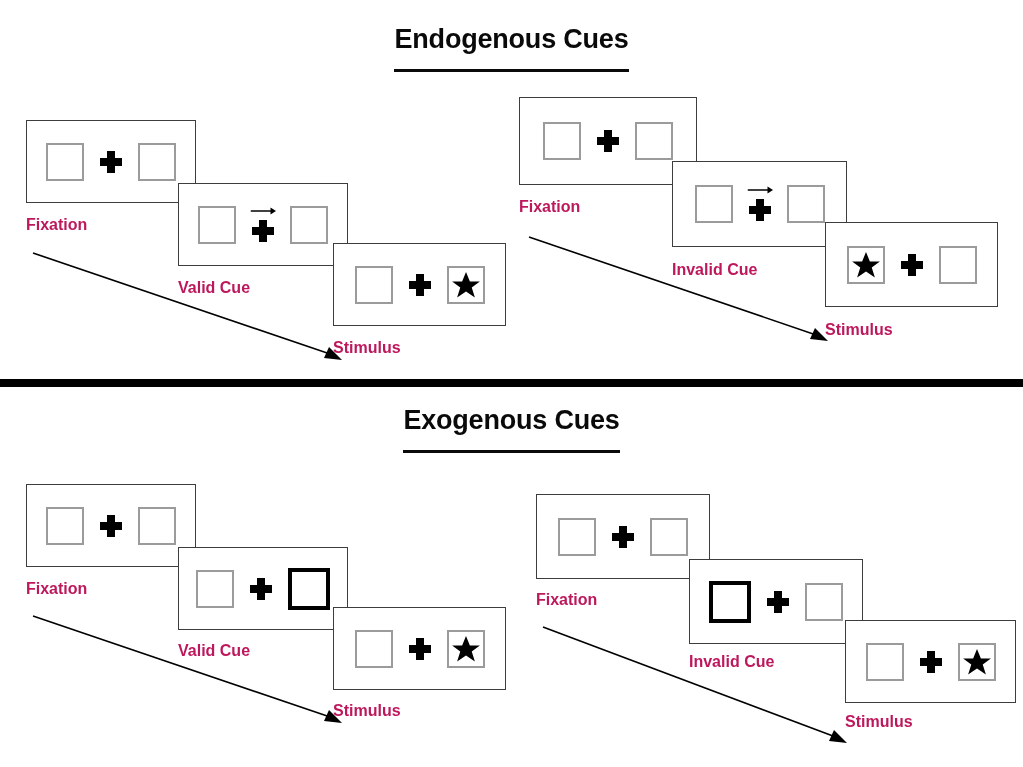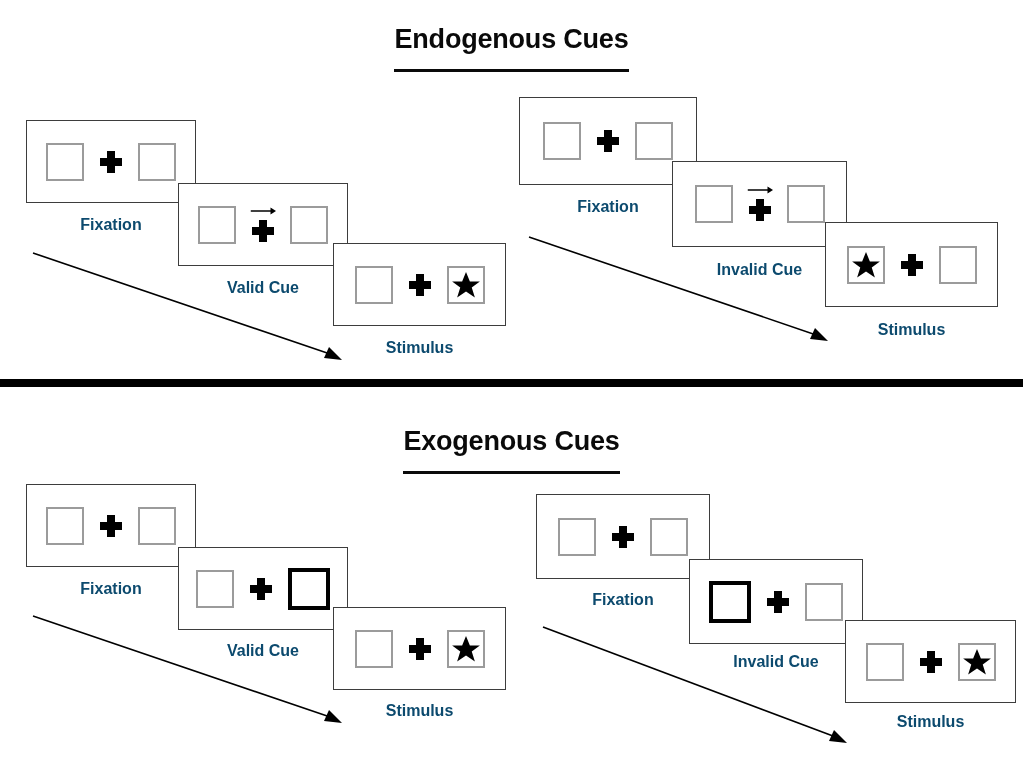--- a/index.html
+++ b/index.html
@@ -25,21 +25,21 @@
     font-size: 27px;
     font-weight: bold;
     letter-spacing: -0.2px;
     color: #0a0a0a;
   }
   .section-title span {
     border-bottom: 3px solid #0a0a0a;
     padding-bottom: 15px;
   }
   #title-endogenous { top: 24px; }
-  #title-exogenous  { top: 426px; }
+  #title-exogenous  { top: 405px; }
 
   
   #section-divider {
     position: absolute;
     left: 0;
     top: 379px;
     width: 1023px;
     height: 8px;
     background: #000000;
   }
@@ -130,23 +130,22 @@
     width: 30px;
     height: 30px;
     display: block;
   }
 
   
   .caption {
     position: absolute;
     font-size: 16px;
     font-weight: bold;
-    color: #0c4a6e;
+    color: #be185d;
     white-space: nowrap;
-    text-align: center;
   }
 
   
   .time-arrow {
     position: absolute;
     overflow: visible;
   }
 </style>
 </head>
 <body>

